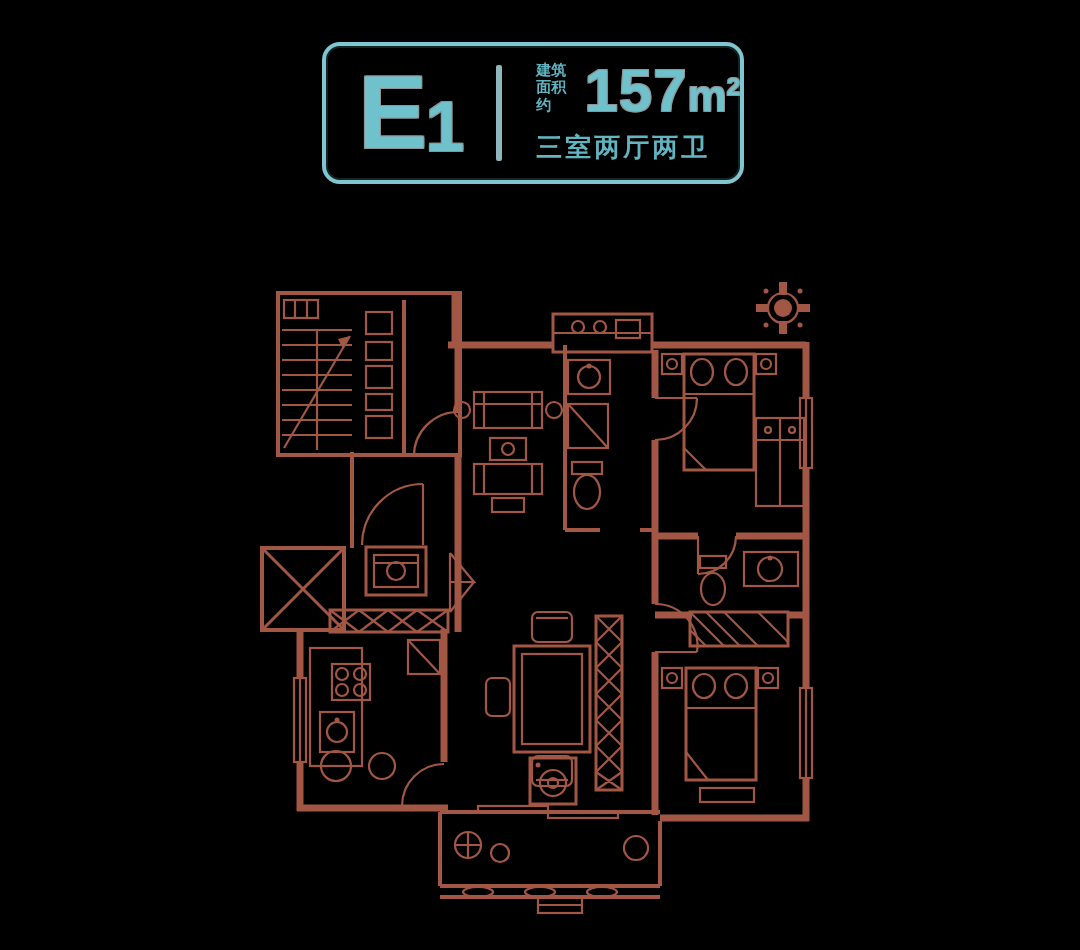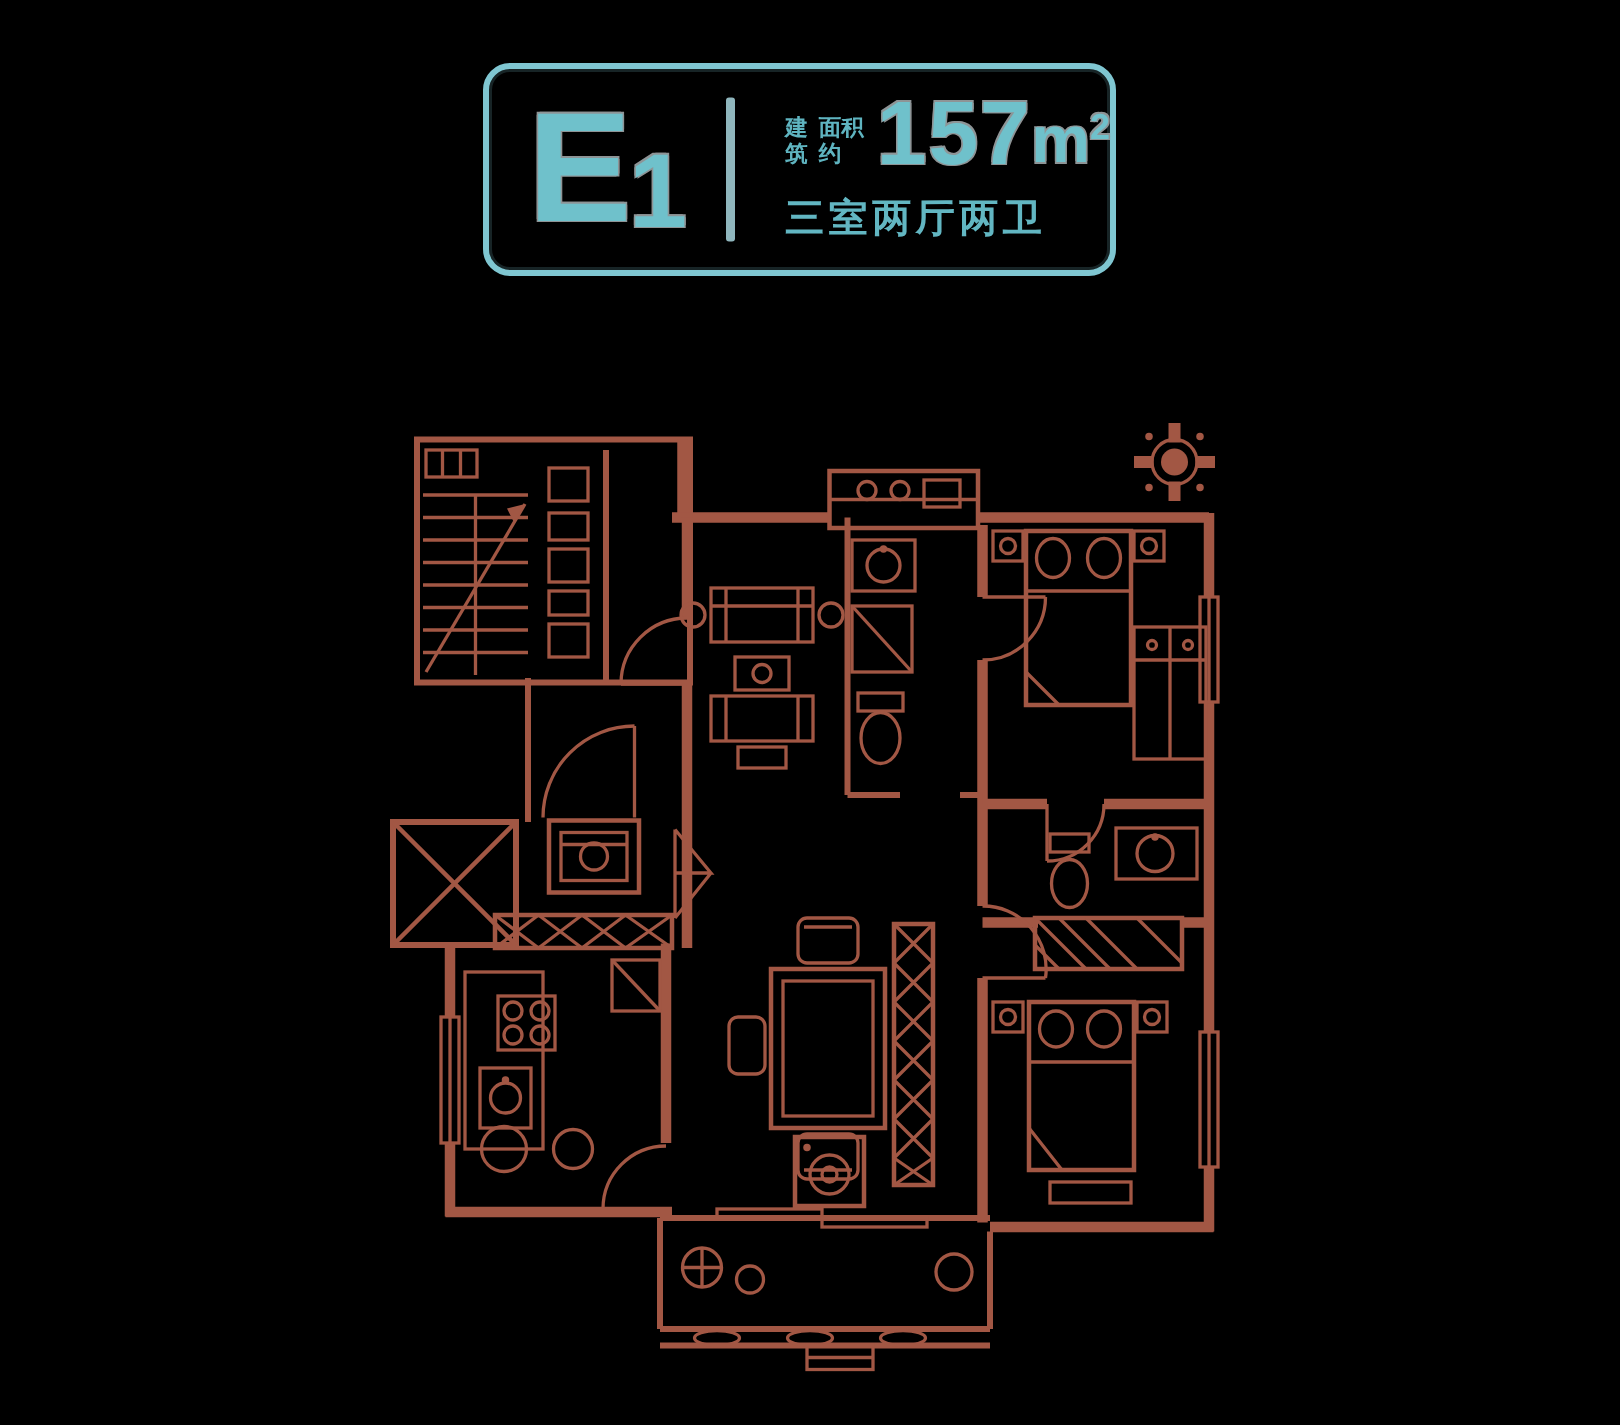--- a/index.html
+++ b/index.html
@@ -12,21 +12,21 @@
          box-shadow:inset 0 0 0 2px rgba(127,198,209,.18);
          display:flex;align-items:center;}
   .badge-left{width:172px;display:flex;justify-content:center;align-items:flex-end;}
   .unit-main{font-size:104px;font-weight:bold;color:#6fc1cb;line-height:.78;letter-spacing:-2px;
              text-shadow:-1px -1px 0 #8e9496,1px -1px 0 #8e9496,-1px 1px 0 #8e9496,1px 1px 0 #8e9496;}
   .unit-sub{font-size:70px;font-weight:bold;color:#6fc1cb;line-height:.74;
             text-shadow:-1px -1px 0 #8e9496,1px -1px 0 #8e9496,-1px 1px 0 #8e9496,1px 1px 0 #8e9496;}
   .divider{width:6px;height:96px;background:#8fb6bd;border-radius:2px;}
   .badge-right{margin-left:34px;display:flex;flex-direction:column;}
   .area-row{display:flex;align-items:flex-end;}
-  .area-prefix{display:flex;flex-direction:row;justify-content:flex-end;
+  .area-prefix{display:flex;flex-direction:column;justify-content:flex-end;
                font-size:15px;font-weight:bold;color:#5fb4c0;line-height:1.15;
                margin-right:5px;padding-bottom:3px;}
   .area-value{font-size:60px;font-weight:bold;color:#6fc1cb;line-height:.85;letter-spacing:1px;
               text-shadow:-1px -1px 0 #8e9496,1px -1px 0 #8e9496,-1px 1px 0 #8e9496,1px 1px 0 #8e9496;}
   .area-unit{font-size:44px;font-weight:bold;color:#6fc1cb;line-height:.9;
              text-shadow:-1px -1px 0 #8e9496,1px -1px 0 #8e9496,-1px 1px 0 #8e9496,1px 1px 0 #8e9496;}
   .area-unit sup{font-size:24px;line-height:0;}
   .layout-text{font-size:26px;font-weight:bold;color:#62b6c2;letter-spacing:3px;margin-top:14px;}
 
   

